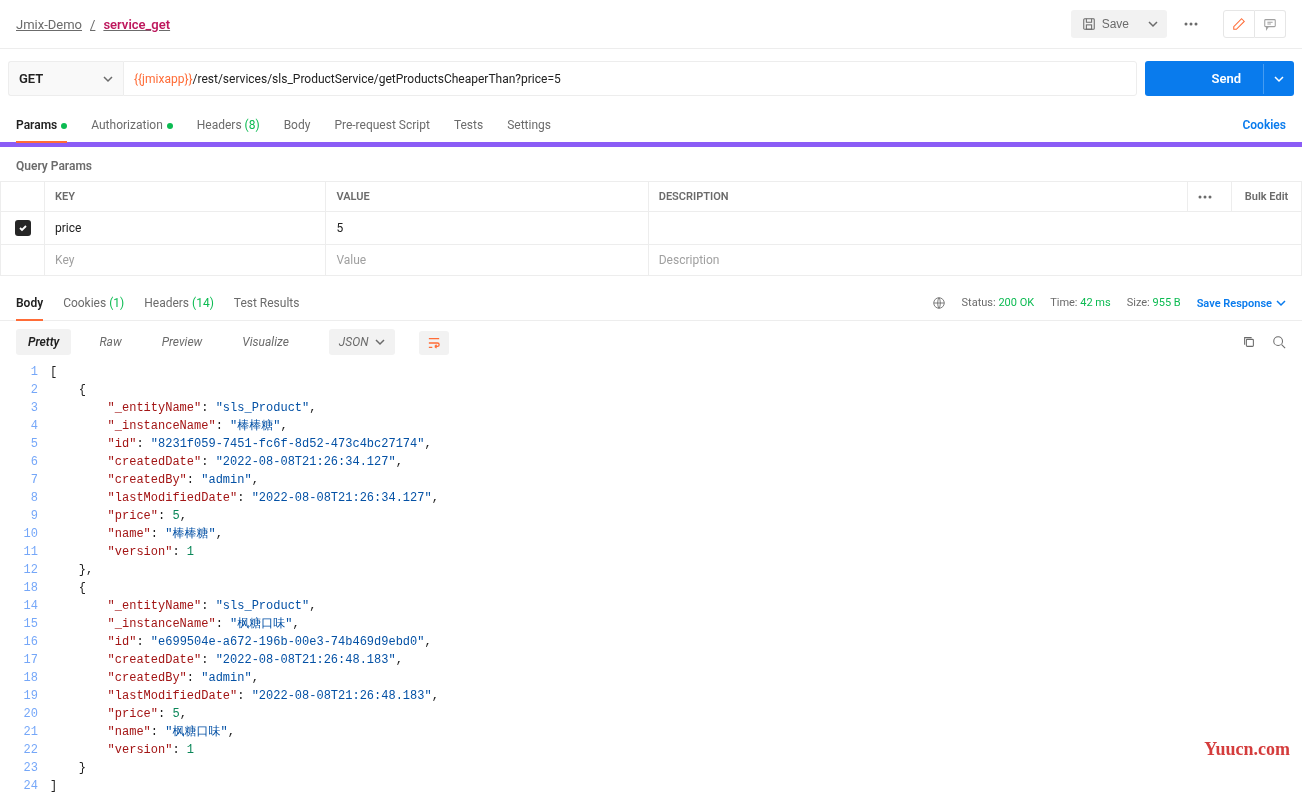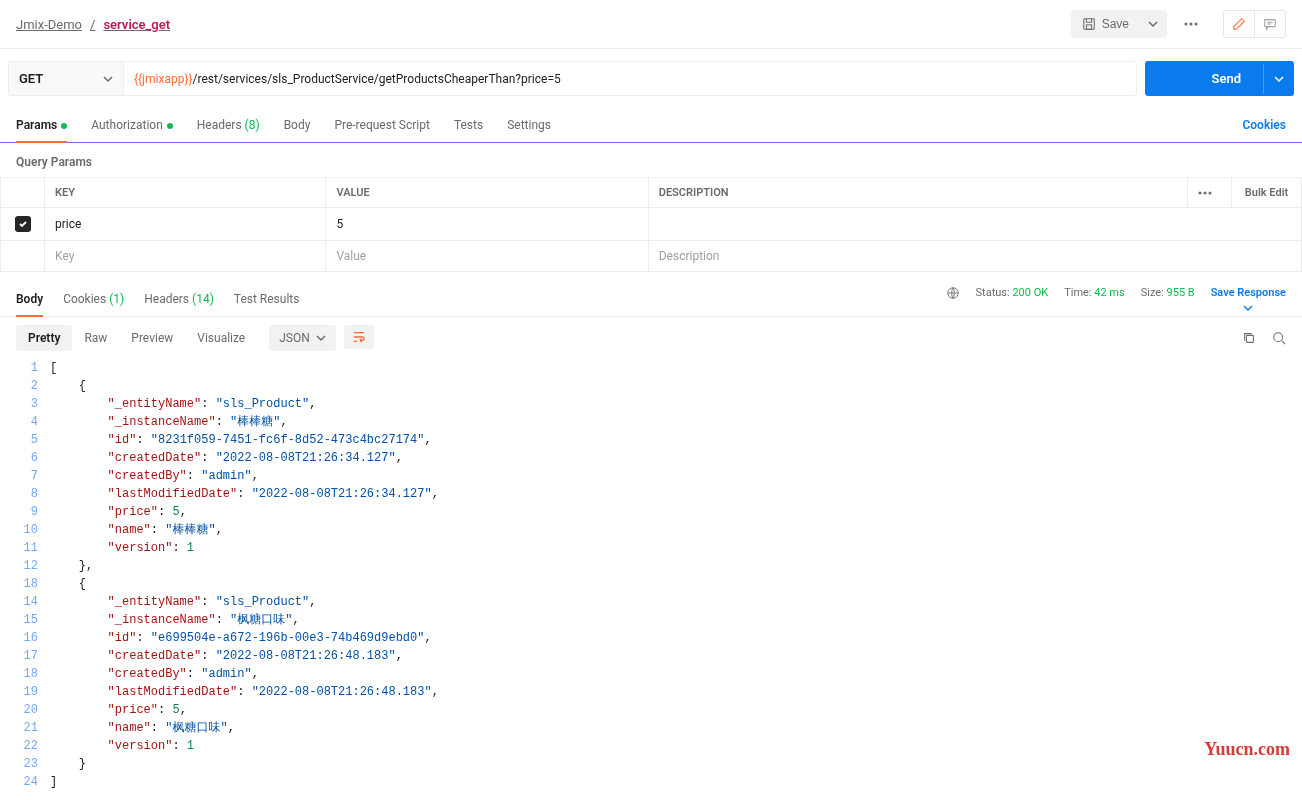--- a/index.html
+++ b/index.html
@@ -20,21 +20,21 @@
 
 .request-row { display: flex; gap: 8px; padding: 12px 8px; align-items: stretch; }
 .method-select { display: flex; align-items: center; justify-content: space-between; width: 115px; padding: 0 10px; border: 1px solid #ededed; background: #f9f9f9; border-right: 0; border-radius: 3px 0 0 3px; font-weight: 600; font-size: 13px; color: #212121; }
 .url-input { flex: 1; border: 1px solid #ededed; background: #fff; padding: 0 10px; display: flex; align-items: center; font-size: 12px; border-radius: 0 3px 3px 0; }
 .url-input .var { color: #ff6c37; }
 .method-url-wrap { display: flex; flex: 1; }
 .send-btn { display: flex; align-items: center; background: #097bed; color: #fff; border-radius: 3px; overflow: hidden; }
 .send-btn .label { padding: 10px 22px; font-weight: 600; font-size: 13px; cursor: pointer; margin-left: 44px; }
 .send-btn .dd { padding: 10px 10px; border-left: 1px solid rgba(255,255,255,0.25); cursor: pointer; }
 
-.req-tabs { display: flex; align-items: center; justify-content: space-between; padding: 0 16px; border-bottom: 1px solid #8b5cf6; }
+.req-tabs { display: flex; align-items: center; justify-content: space-between; padding: 0 16px; border-bottom: 5px solid #8b5cf6; }
 .req-tabs-left { display: flex; gap: 24px; }
 .req-tab { padding: 10px 0; font-size: 12px; color: #6b6b6b; cursor: pointer; position: relative; }
 .req-tab.active { color: #212121; font-weight: 600; }
 .req-tab.active::after { content: ""; position: absolute; bottom: -1px; left: 0; right: 0; height: 2px; background: #ff6c37; }
 .dot { display: inline-block; width: 6px; height: 6px; background: #0cbb52; border-radius: 50%; margin-left: 4px; vertical-align: middle; }
 .count { color: #0cbb52; }
 .cookies-link { color: #097bed; font-size: 12px; cursor: pointer; font-weight: 600; }
 
 .section-label { padding: 12px 16px 8px; font-size: 12px; color: #6b6b6b; font-weight: 600; }
 .params-table { width: 100%; border-collapse: collapse; }
@@ -46,24 +46,24 @@
 .checkbox { width: 16px; height: 16px; border-radius: 3px; background: #262626; display: inline-flex; align-items: center; justify-content: center; color: #fff; }
 .placeholder { color: #a0a0a0; }
 
 .resp-tabs { display: flex; align-items: center; justify-content: space-between; padding: 0 16px; border-bottom: 1px solid #ededed; margin-top: 10px; }
 .resp-tabs-left { display: flex; gap: 20px; }
 .resp-tab { padding: 10px 0; font-size: 12px; color: #6b6b6b; cursor: pointer; position: relative; }
 .resp-tab.active { color: #212121; font-weight: 600; }
 .resp-tab.active::after { content: ""; position: absolute; bottom: -1px; left: 0; right: 0; height: 2px; background: #ff6c37; }
 .resp-right { display: flex; gap: 16px; font-size: 11px; color: #6b6b6b; }
 .resp-right .ok { color: #0cbb52; }
-.save-resp { color: #097bed; font-weight: 600; cursor: pointer; display: flex; align-items: center; gap: 4px; flex-direction: column; }
+.save-resp { color: #097bed; font-weight: 600; cursor: pointer; display: flex; align-items: center; gap: 4px; }
 
 .body-toolbar { display: flex; align-items: center; justify-content: space-between; padding: 8px 16px; }
-.body-toolbar-left { display: flex; align-items: flex-start; gap: 0; }
+.body-toolbar-left { display: flex; align-items: flex-end; gap: 16px; font-style: italic; }
 .view-tab { padding: 6px 12px; font-size: 12px; color: #6b6b6b; cursor: pointer; border-radius: 3px; }
 .view-tab.active { background: #f2f2f2; color: #212121; font-weight: 600; }
 .json-dd { margin-left: 12px; padding: 6px 10px; background: #f2f2f2; border-radius: 3px; cursor: pointer; display: flex; align-items: center; gap: 6px; font-size: 12px; color: #6b6b6b; }
 .wrap-btn { margin-left: 8px; padding: 6px 8px; background: #f2f2f2; border-radius: 3px; cursor: pointer; color: #ff6c37; }
 .body-toolbar-right { display: flex; gap: 16px; color: #6b6b6b; }
 .tool-icon { cursor: pointer; }
 
 .code-area { display: flex; font-family: "SFMono-Regular", Consolas, "Liberation Mono", Menlo, monospace; font-size: 12px; line-height: 18px; padding-bottom: 10px; max-height: 438px; overflow: auto; }
 .gutter { text-align: right; color: #6b6b6b; padding: 0 12px 0 0; user-select: none; width: 50px; }
 .gutter div { color: #3b82f6; opacity: 0.7; }

